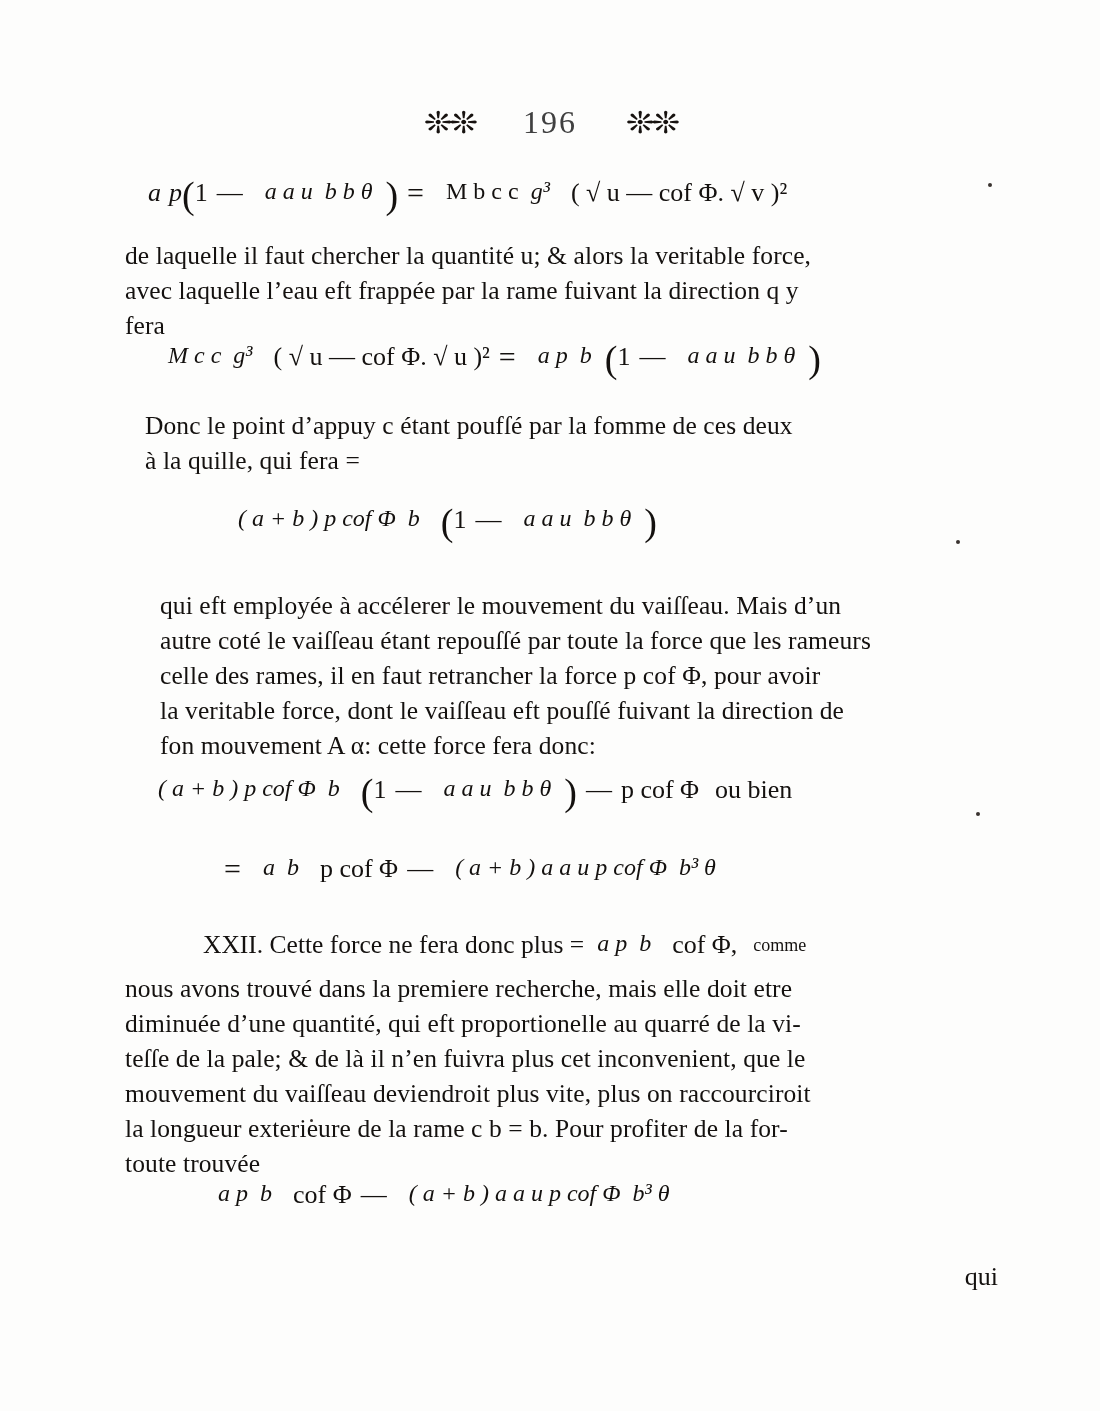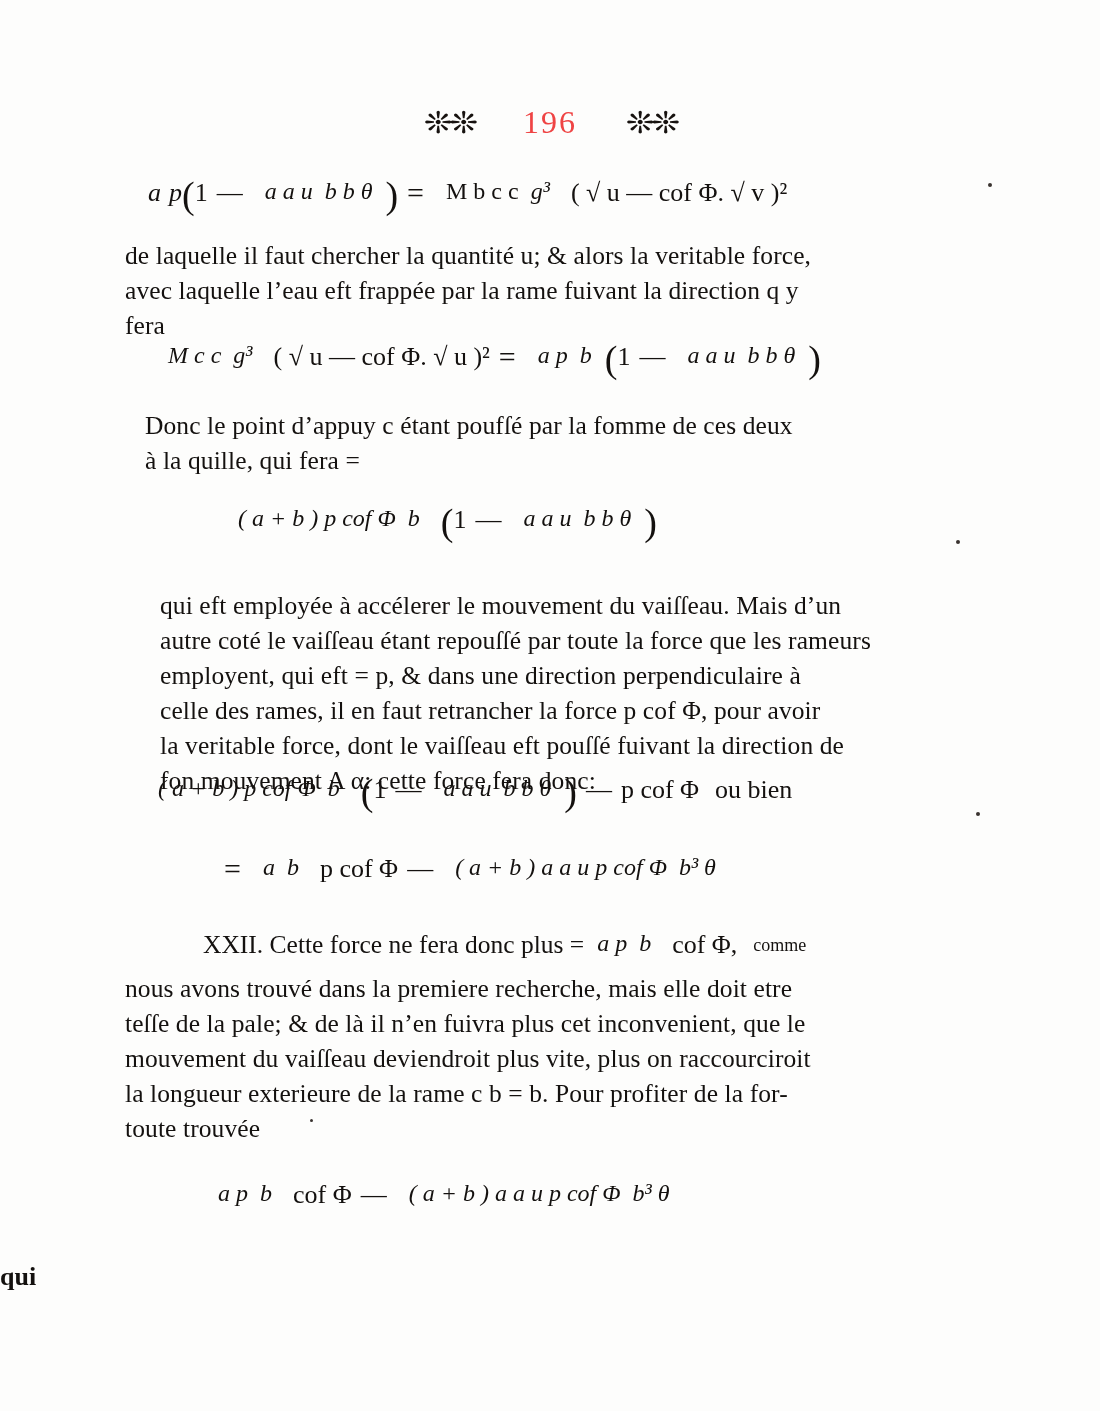--- a/index.html
+++ b/index.html
@@ -35,21 +35,21 @@
   .orn {
     font-size: 30px;
     line-height: 1;
     color: #17120f;
     letter-spacing: -3px;
     transform: scaleX(1.15);
   }
   .folio {
     font-size: 32px;
     letter-spacing: 2px;
-    color: #ef4444;
+    color: #404040;
   }
   
   .body {
     position: absolute;
     top: 160px;
     left: 125px;
     width: 852px;
   }
   p.t {
     margin: 0 0 0 0;
@@ -103,25 +103,24 @@
   .eq3 { position: absolute; top: 505px; left: 225px; }
   .eq4 { position: absolute; top: 775px; left: 145px; }
   .eq5 { position: absolute; top: 852px; left: 215px; }
   .eq6 { position: absolute; top: 1180px; left: 205px; }
 
   .tail {
     position: absolute;
     top: 1262px;
     left: 0;
     width: 1100px;
-    text-align: left;
-    padding-right: 46px;
+    text-align: right;
+    padding-right: 102px;
     box-sizing: border-box;
     font-size: 26px;
-    font-weight: bold;
   }
   .dot {
     position: absolute;
     width: 4px; height: 4px;
     background: #3a3330;
     border-radius: 50%;
   }
   .dot1 { top: 183px; right: 108px; }
   .dot2 { top: 540px; right: 140px; }
   .dot3 { top: 812px; right: 120px; }
@@ -211,21 +210,20 @@
       <span class="num it">a a u</span>
       <span class="bar"></span>
       <span class="den it">b b θ</span>
     </span>
     <span class="paren">)</span>
   </div>
 
   <div class="body" style="top:588px;margin-left:35px;">
     <p class="t">qui eft employée à accélerer le mouvement du vaiſſeau.   Mais d’un</p>
     <p class="t">autre coté le vaiſſeau étant repouſſé par toute la force que les rameurs</p>
-    <p class="t">employent, qui eft = p, &amp; dans une direction perpendiculaire à</p>
     <p class="t">celle des rames, il en faut retrancher la force p cof Φ, pour avoir</p>
     <p class="t">la veritable force, dont le vaiſſeau eft pouſſé fuivant la direction de</p>
     <p class="t">fon mouvement A α: cette force fera donc:</p>
   </div>
 
   <div class="eq eq4">
     <span class="frac">
       <span class="num it">( a + b ) p cof Φ</span>
       <span class="bar"></span>
       <span class="den it">b</span>
@@ -273,20 +271,21 @@
     </span>
     <span class="sp"></span>
     <span>cof Φ,</span>
     <span class="sp"></span>
       <span class="sp"></span>
     <span style="font-size:18px;">comme</span>
   </div>
 
   <div class="body" style="top:971px;">
     <p class="t">nous avons trouvé dans la premiere recherche, mais elle doit etre</p>
+    <p class="t">diminuée d’une quantité, qui eft proportionelle au quarré de la vi-</p>
     <p class="t">teſſe de la pale; &amp; de là il n’en fuivra plus cet inconvenient, que le</p>
     <p class="t">mouvement du vaiſſeau deviendroit plus vite, plus on raccourciroit</p>
     <p class="t">la longueur exterieure de la rame c b = b.   Pour profiter de la for-</p>
     <p class="t">toute trouvée</p>
   </div>
 
   <div class="eq eq6">
     <span class="frac">
       <span class="num it">a p</span>
       <span class="bar"></span>

